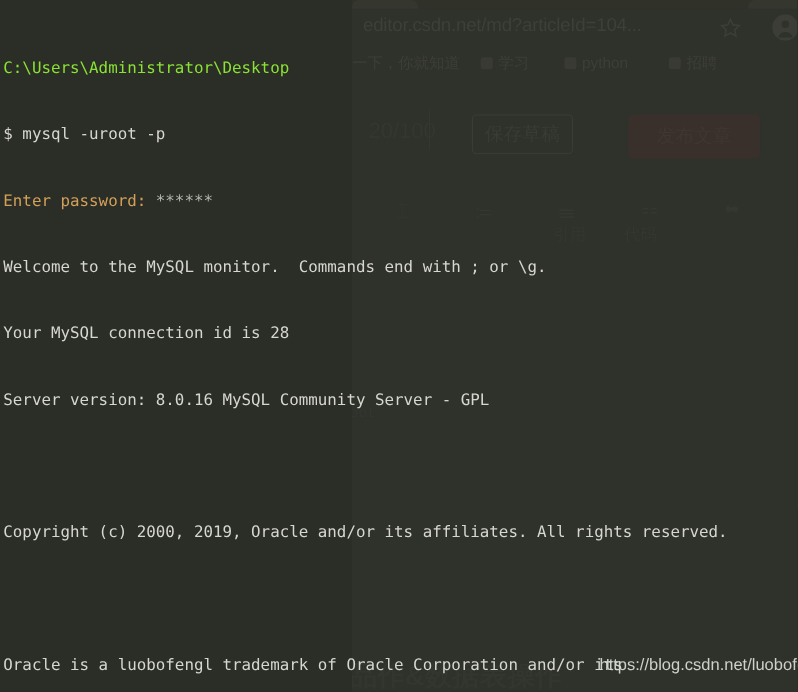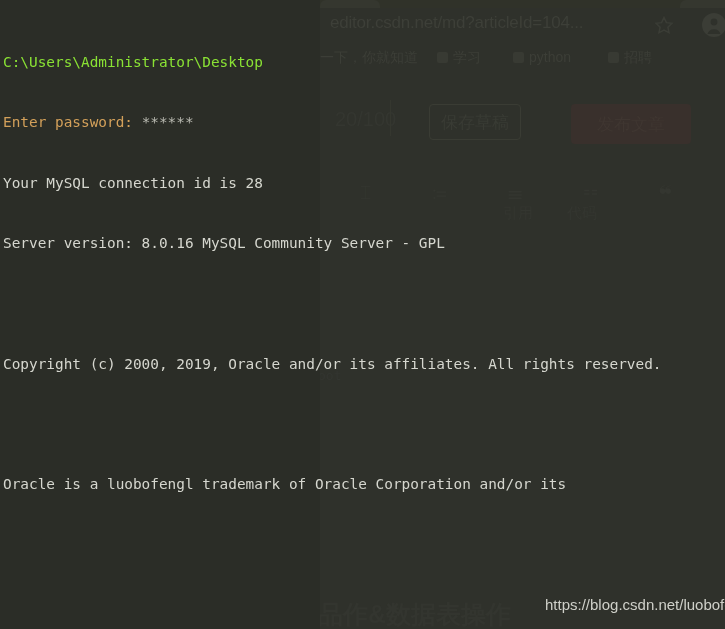--- a/index.html
+++ b/index.html
@@ -262,21 +262,23 @@
     <div class="ghost-code" style="left:318px; top:368px; font-size:13px;">oot</div>
     <div class="ghost-heading" style="left:318px; top:598px; font-size:25px;">品作&amp;数据表操作</div>
 
     <div class="watermark">https://blog.csdn.net/luobofengl</div>
   </div>
 
   <div id="terminal"></div>
 
   <div id="terminal-text">
     <span class="line"><span class="cwd">C:\Users\Administrator\Desktop</span></span>
+    <span class="line"><span class="cwd prompt-sym">$</span><span> mysql -uroot -p</span></span>
     <span class="line"><span class="label">Enter password:</span><span class="stars"> ******</span></span>
+    <span class="line">Welcome to the MySQL monitor.  Commands end with ; or \g.</span>
     <span class="line">Your MySQL connection id is 28</span>
     <span class="line">Server version: 8.0.16 MySQL Community Server - GPL</span>
     <span class="line"></span>
     <span class="line">Copyright (c) 2000, 2019, Oracle and/or its affiliates. All rights reserved.</span>
     <span class="line"></span>
     <span class="line">Oracle is a luobofengl trademark of Oracle Corporation and/or its</span>
     
     
     
     

